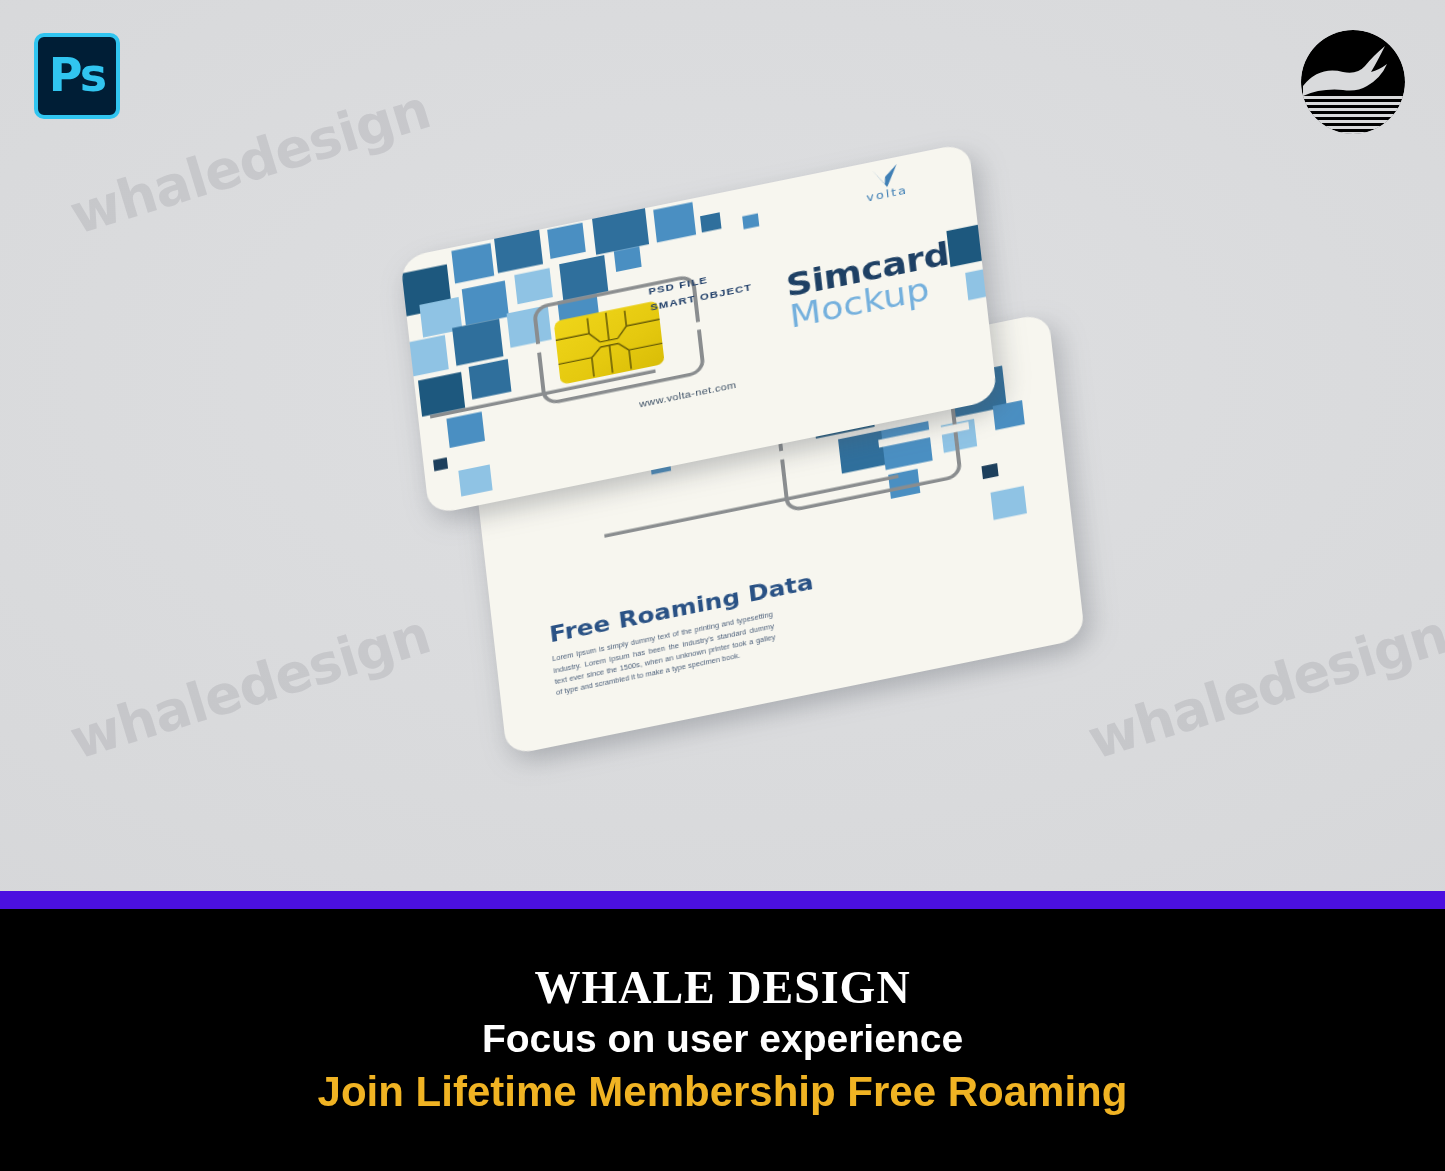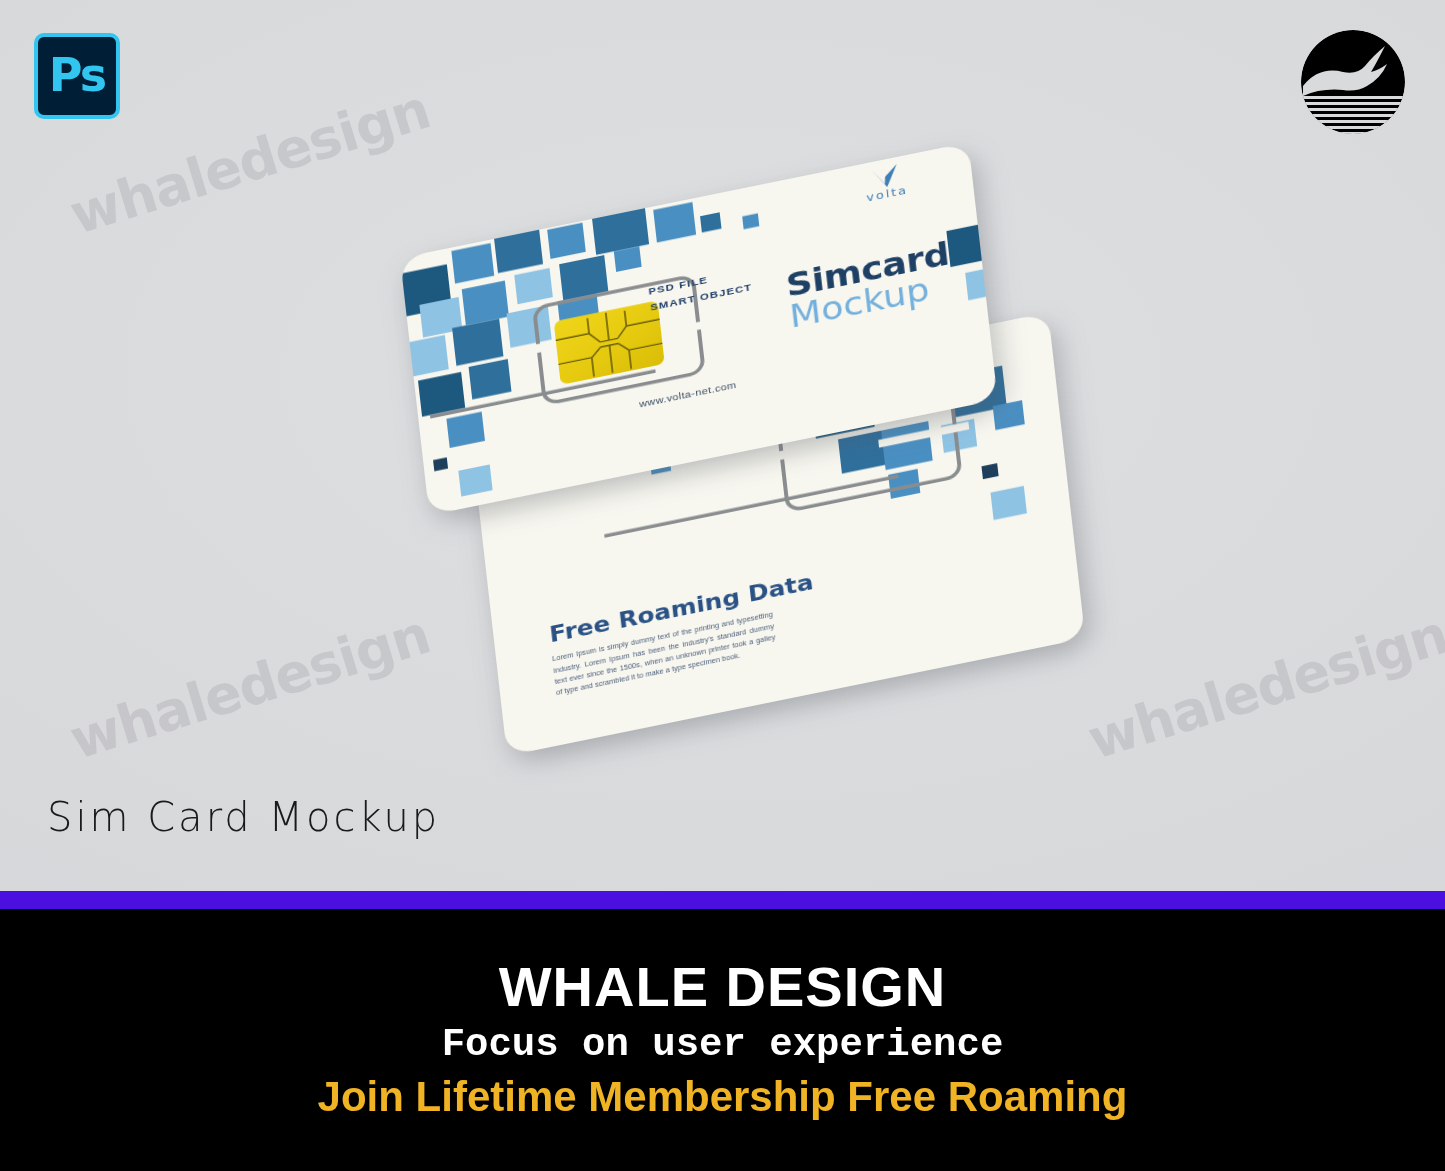--- a/index.html
+++ b/index.html
@@ -160,25 +160,25 @@
   }
 
   
   .footer {
     position: absolute; left: 0; top: 909px; width: 1445px; height: 262px;
     background: #000000;
     display: flex; flex-direction: column; align-items: center; justify-content: center;
     gap: 2px;
   }
   .f-title {
+    font-family: Liberation Serif, serif;
+    font-weight: 700; font-size: 46px; color: #ffffff; letter-spacing: 1px; line-height: 1.12;
+  }
+  .f-sub {
     font-family: Liberation Sans, sans-serif;
-    font-weight: 700; font-size: 56px; color: #ffffff; letter-spacing: 1px; line-height: 1.12;
-  }
-  .f-sub {
-    font-family: Liberation Mono, monospace;
     font-weight: 700; font-size: 39px; color: #ffffff; letter-spacing: 0px; line-height: 1.25;
   }
   .f-cta {
     font-family: "Liberation Sans", sans-serif;
     font-weight: 700; font-size: 42px; color: #f0b323; letter-spacing: 0px; line-height: 1.25;
   }
 </style>
 </head>
 <body>
 
@@ -345,21 +345,20 @@
             <div class="t-mockup">Mockup</div>
           </div>
 
           <div class="card-text t-url" style="left:222px; top:216px;">www.volta-net.com</div>
 
         </div>
       </div>
 
     </div>
 
-    <div class="caption">Sim Card Mockup</div>
 
   </div>
 
   <div class="divider"></div>
 
   <div class="footer">
     <div class="f-title">WHALE DESIGN</div>
     <div class="f-sub">Focus on user experience</div>
     <div class="f-cta">Join Lifetime Membership Free Roaming</div>
   </div>

